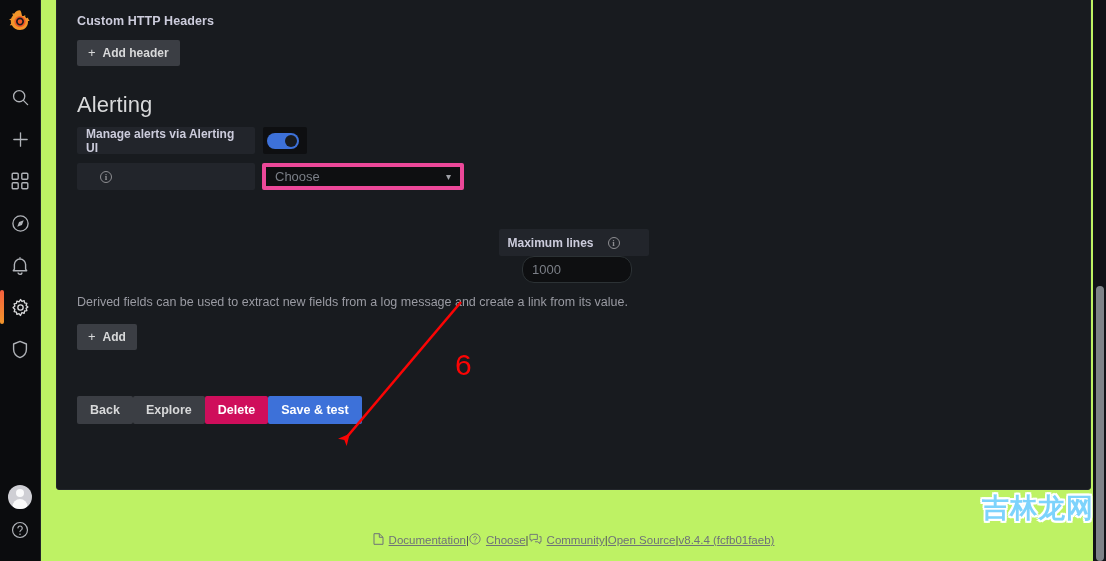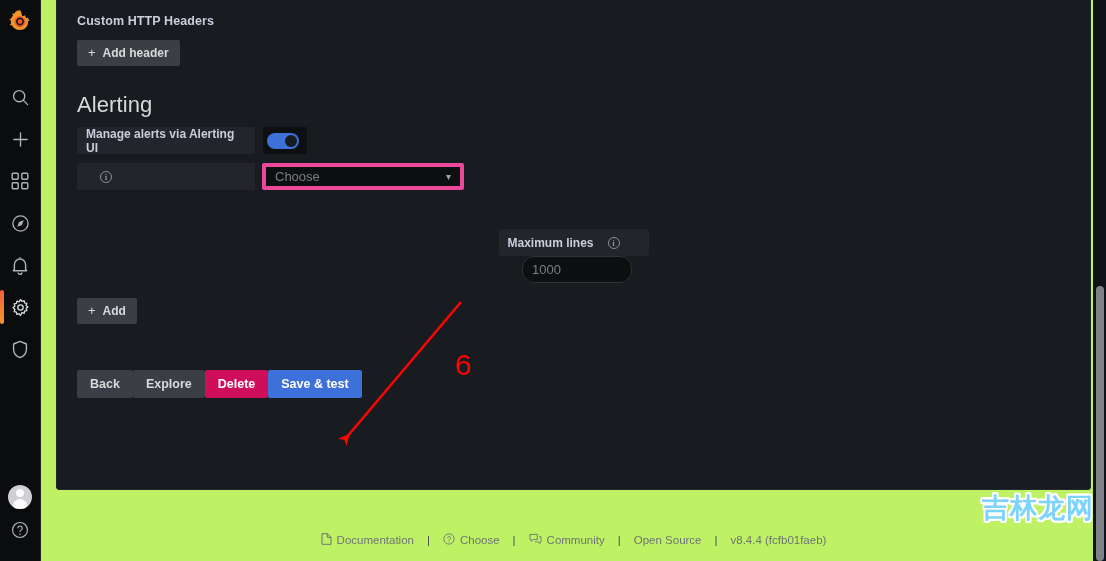--- a/index.html
+++ b/index.html
@@ -132,21 +132,21 @@
   }
   .text-input::placeholder { color: #7b7f87; }
 
   .actions { display: flex; margin-top: 46px; }
   .actions .btn { height: 28px; padding: 0 13px; font-size: 12.5px; }
 
   
   .footer {
     position: absolute; left: 0; bottom: 14px; width: 1065px;
     display: flex; align-items: center; justify-content: center;
-    gap: 13px; font-size: 11.5px; color: #6e7278;
+    gap: 0; font-size: 11.5px; color: #6e7278; text-decoration: underline;
   }
   .footer a { color: #6e7278; text-decoration: none; display: inline-flex; align-items: center; gap: 5px; cursor: pointer; }
   .sep { color: #4a4d53; }
 
   
   .annot { position: absolute; left: 0; top: 0; width: 1106px; height: 561px; pointer-events: none; }
   .annot-num {
     position: absolute; left: 455px; top: 348px;
     font-size: 30px; color: #fb0404; font-family: "Liberation Sans", sans-serif;
   }
@@ -307,20 +307,21 @@
         
         <div class="field-row" style="margin-top:39px;flex-direction:column;">
           <div class="field-label" style="width:150px;">
             <span>Maximum lines</span>
             <span class="info-i">i</span>
           </div>
           <input class="text-input" style="width: 110px; margin-left: 7px;" placeholder="1000" value="">
         </div>
 
         
+        <div class="desc">Derived fields can be used to extract new fields from a log message and create a link from its value.</div>
 
         <button class="btn" style="margin-top:15px;">
           <span class="plus">+</span>
           <span>Add</span>
         </button>
 
         
         <div class="actions">
           <button class="btn">Back</button>
           <button class="btn">Explore</button>

